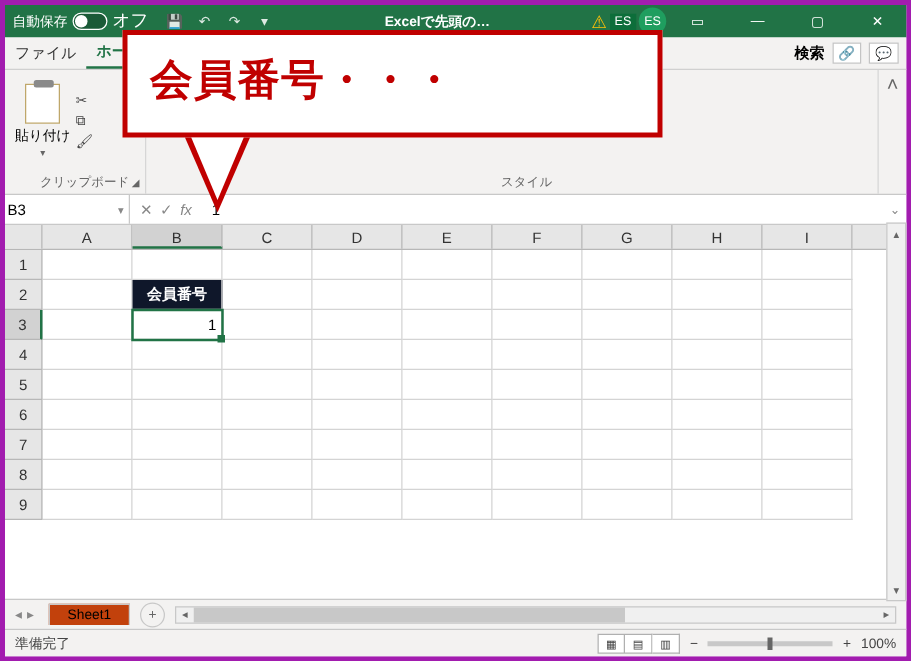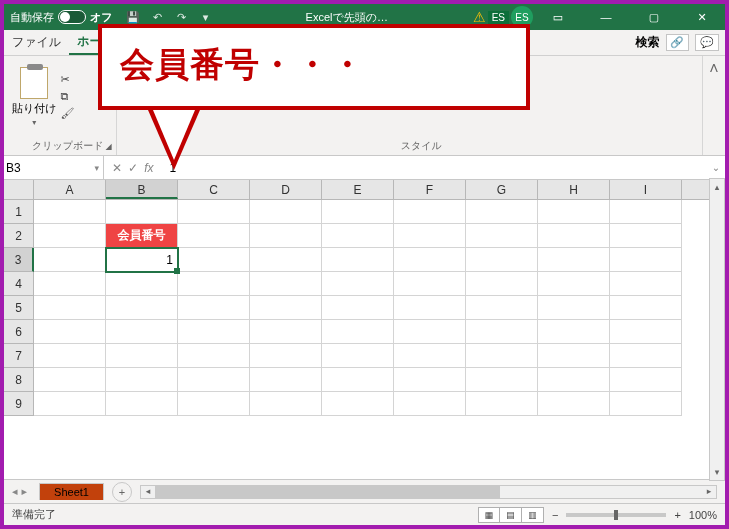--- a/index.html
+++ b/index.html
@@ -6,21 +6,21 @@
   body { width: 729px; height: 529px; background: #e6e6e6; overflow: hidden; position: relative; }
 
   .window { width: 729px; height: 529px; background: #fff; display: flex; flex-direction: column; border: 4px solid #a21caf; }
 
   .titlebar { height: 26px; background: #217346; color: #fff; display: flex; align-items: center; font-size: 11px; }
   .titlebar .autosave { padding: 0 6px; display: flex; align-items: center; gap: 4px; }
   .toggle { width: 28px; height: 14px; border: 1px solid #fff; border-radius: 7px; position: relative; background: #1a5a37; }
   .toggle::after { content: ""; position: absolute; left: 1px; top: 1px; width: 10px; height: 10px; background: #fff; border-radius: 50%; }
   .qat { display: flex; gap: 6px; padding: 0 6px; }
   .qat-icon { width: 18px; height: 18px; display: flex; align-items: center; justify-content: center; opacity: .85; }
-  .titlebar .title { flex: 1; text-align: center; }
+  .titlebar .title { flex: 1; text-align: center; font-weight: bold; }
   .titlebar .right { display: flex; align-items: center; gap: 2px; }
   .badge-warn { color: #ffc107; font-size: 14px; }
   .badge-es { background: #0d6e3a; padding: 1px 4px; font-size: 10px; }
   .badge-es2 { background: #1f9e5f; border-radius: 50%; width: 22px; height: 22px; display:flex; align-items:center; justify-content:center; font-size:10px;}
   .win-btn { width: 46px; height: 26px; display: flex; align-items: center; justify-content: center; }
 
   .ribbon-tabs { height: 26px; background: #f3f2f1; border-bottom: 1px solid #d0d0d0; display: flex; align-items: center; font-size: 12px; }
   .ribbon-tab { padding: 0 8px; height: 100%; display: flex; align-items: center; color: #333; cursor: pointer; }
   .ribbon-tab.active { border-bottom: 2px solid #217346; color: #217346; font-weight: bold; }
   .ribbon-right { margin-left: auto; display: flex; gap: 6px; padding-right: 6px; align-items:center;font-weight:bold;}
@@ -47,21 +47,21 @@
   .grid-wrap { flex:1; display:flex; flex-direction:column; background:#fff; overflow:hidden;}
   .col-headers { display:flex; height:20px; background:#e6e6e6; border-bottom:1px solid #b7b7b7;}
   .corner { width:30px; border-right:1px solid #b7b7b7; background:#e6e6e6;}
   .col-h { width:72px; border-right:1px solid #b7b7b7; text-align:center; font-size:12px; line-height:20px; color:#333;}
   .col-h.sel { background:#d2d2d2; border-bottom:2px solid #217346;}
   .rows { flex:1; overflow:hidden;}
   .row { display:flex; height:24px;}
   .row-h { width:30px; background:#e6e6e6; border-right:1px solid #b7b7b7; border-bottom:1px solid #b7b7b7; text-align:center; font-size:12px; line-height:24px; color:#333;}
   .row-h.sel { background:#d2d2d2; border-right:2px solid #217346;}
   .cell { width:72px; border-right:1px solid #d4d4d4; border-bottom:1px solid #d4d4d4; font-size:12px; padding:0 4px; display:flex; align-items:center;}
-  .cell.header-cell { background:#ef4444; color:#fff; font-weight:bold; justify-content:center;}
+  .cell.header-cell { background:#0f172a; color:#fff; font-weight:bold; justify-content:center;}
   .cell.selected { outline:2px solid #217346; outline-offset:-1px; position:relative; justify-content:flex-end;}
   .cell.selected::after { content:""; position:absolute; right:-3px; bottom:-3px; width:6px; height:6px; background:#217346;}
 
   .vscroll { position:absolute; right:4px; top:178px; bottom:48px; width:16px; background:#f0f0f0; border:1px solid #c8c8c8;}
   .vscroll .arrow { height:16px; text-align:center; font-size:9px; color:#666; line-height:16px;}
 
   .sheet-tabs { height:24px; background:#f3f2f1; border-top:1px solid #c8c8c8; display:flex; align-items:center; font-size:11px;}
   .sheet-nav { display:flex; gap:4px; padding:0 8px; color:#888;}
   .sheet-tab { background:#c2410c; border:1px solid #c8c8c8; border-bottom:none; padding:2px 14px; margin-left:4px;}
   .sheet-add { width:20px; height:20px; border:1px solid #c8c8c8; border-radius:50%; margin-left:8px; text-align:center; line-height:18px; color:#666;}
@@ -85,21 +85,21 @@
 </style>
 </head>
 <body>
 
 <div class="window">
 
   <div class="titlebar">
     <div class="autosave">
       <span>自動保存</span>
       <span class="toggle"></span>
-      <span style="font-size:11px;font-weight:bold;">オフ</span>
+      <span style="font-size:14px;">オフ</span>
     </div>
     <div class="qat">
       <span class="qat-icon">💾</span>
       <span class="qat-icon">↶</span>
       <span class="qat-icon">↷</span>
       <span class="qat-icon">▾</span>
     </div>
     <div class="title">Excelで先頭の…</div>
     <div class="right">
       <span class="badge-warn">⚠</span>

